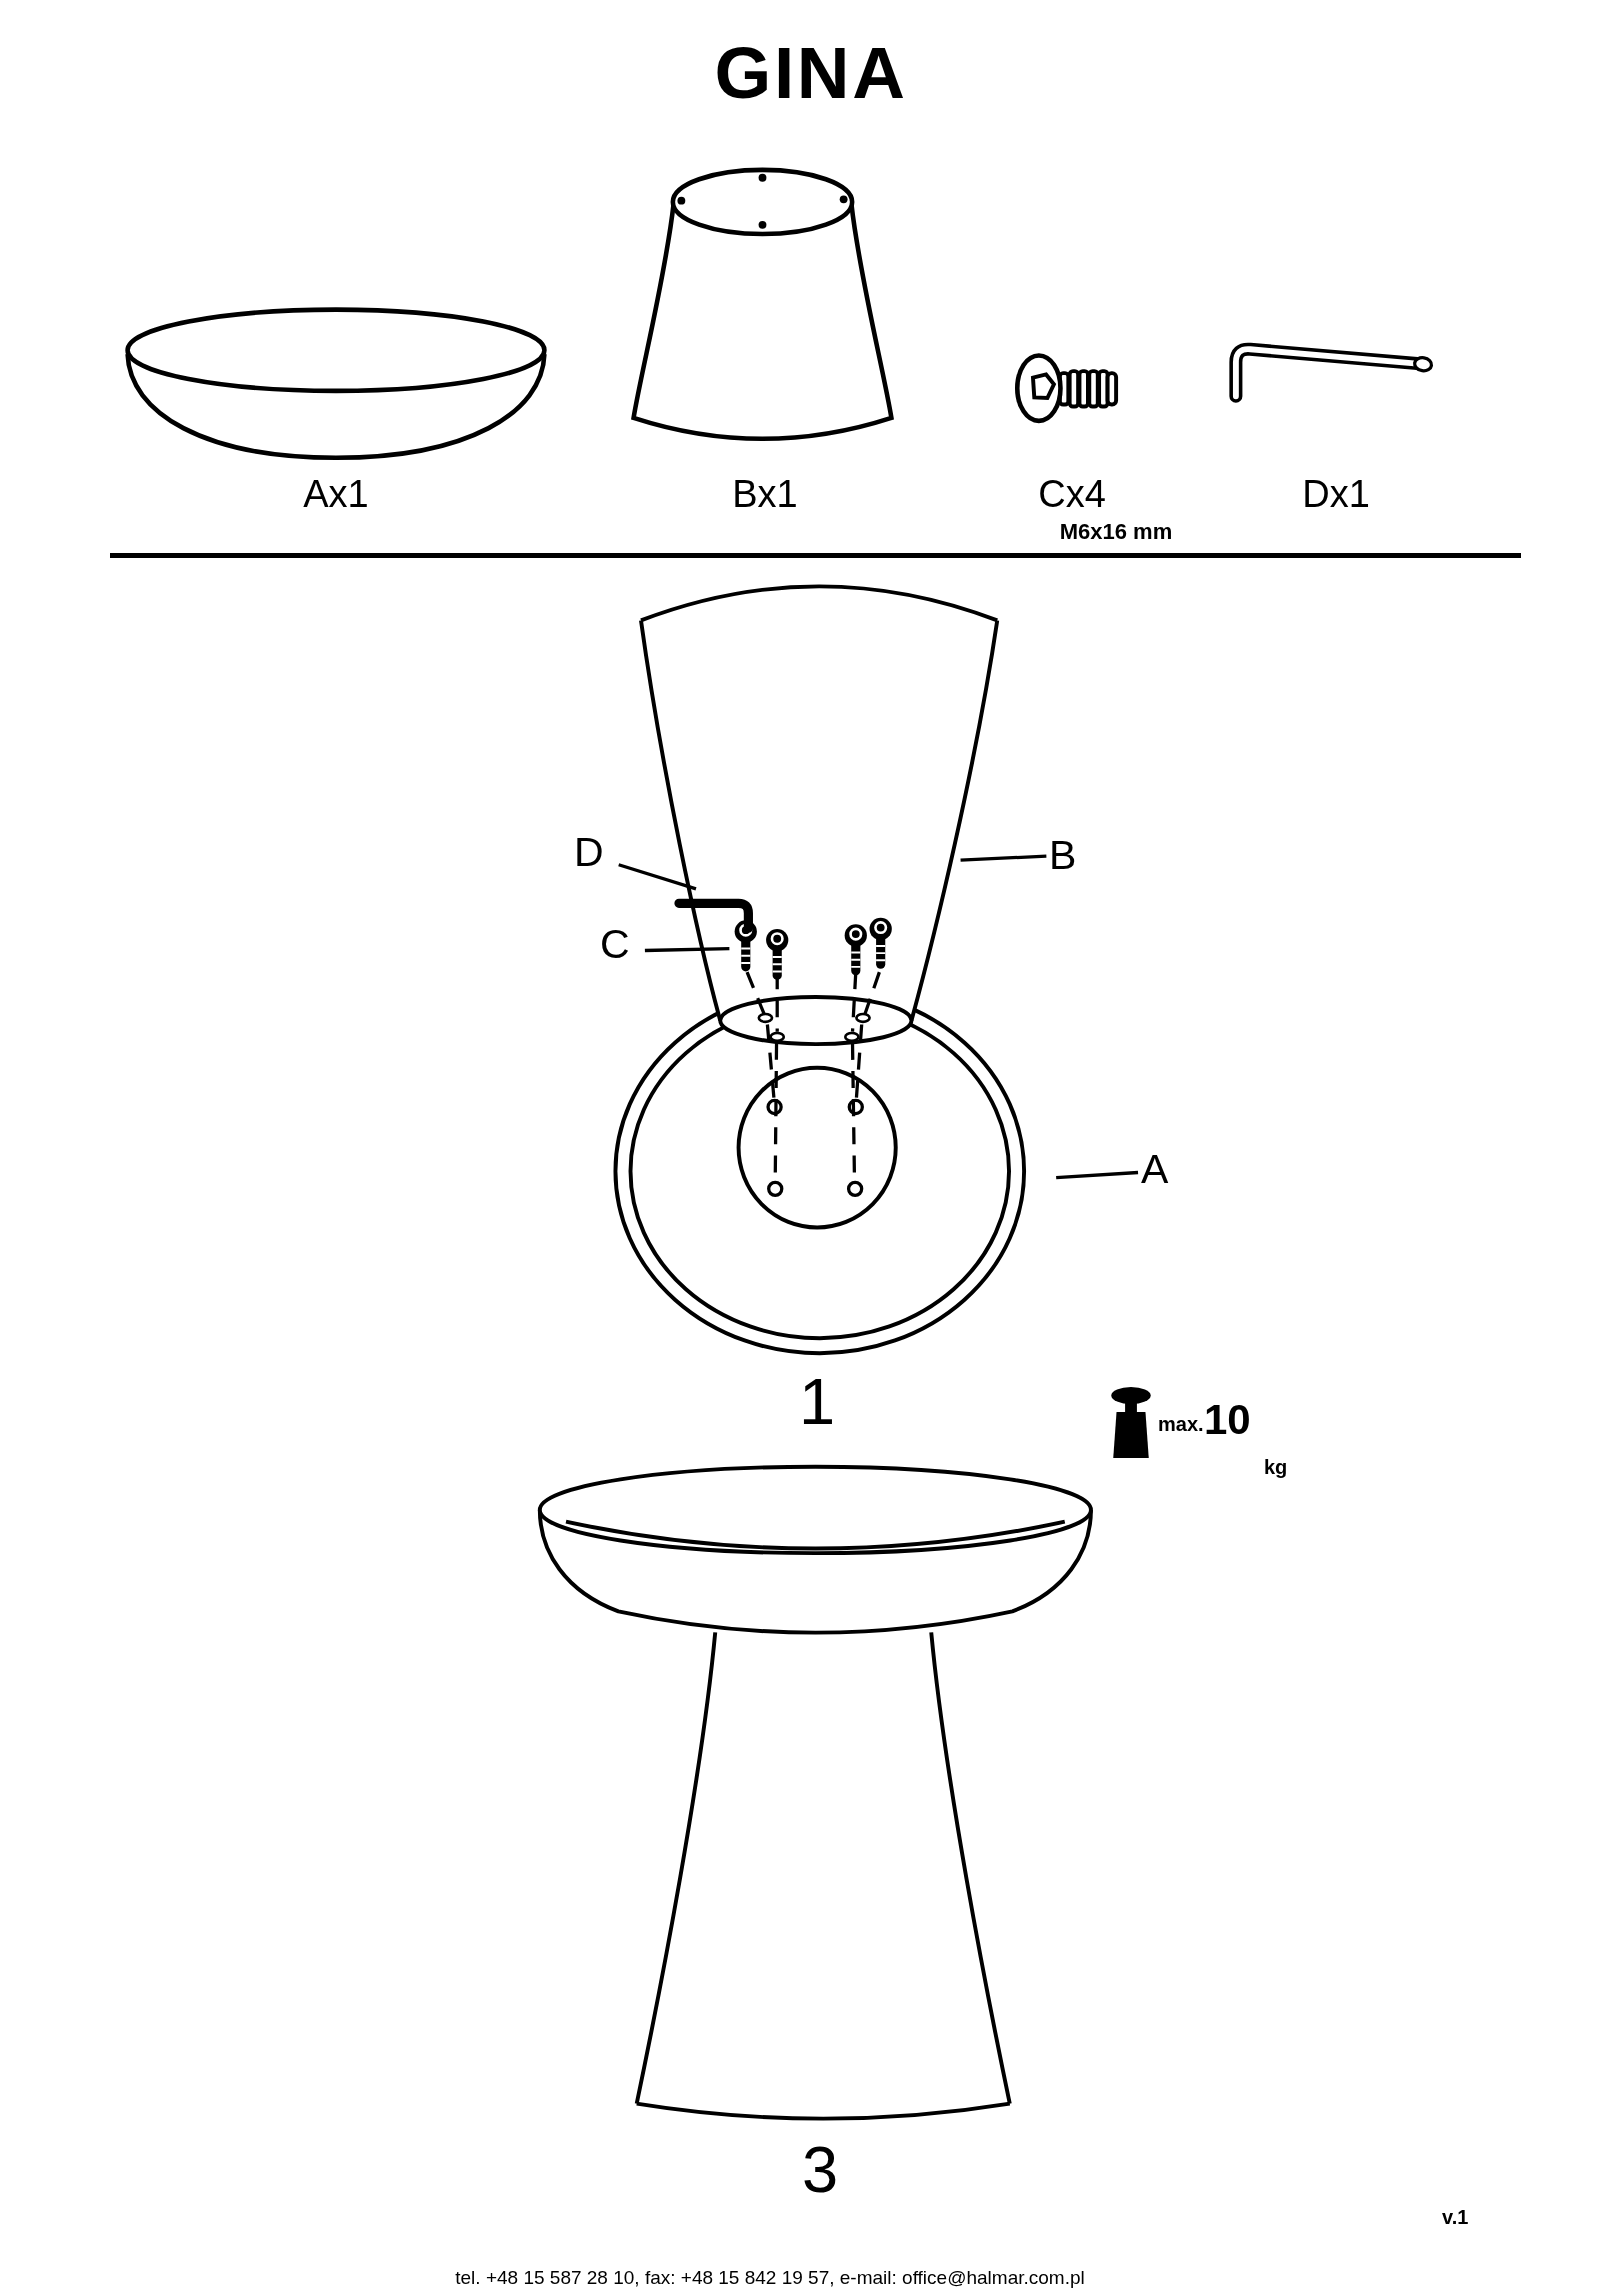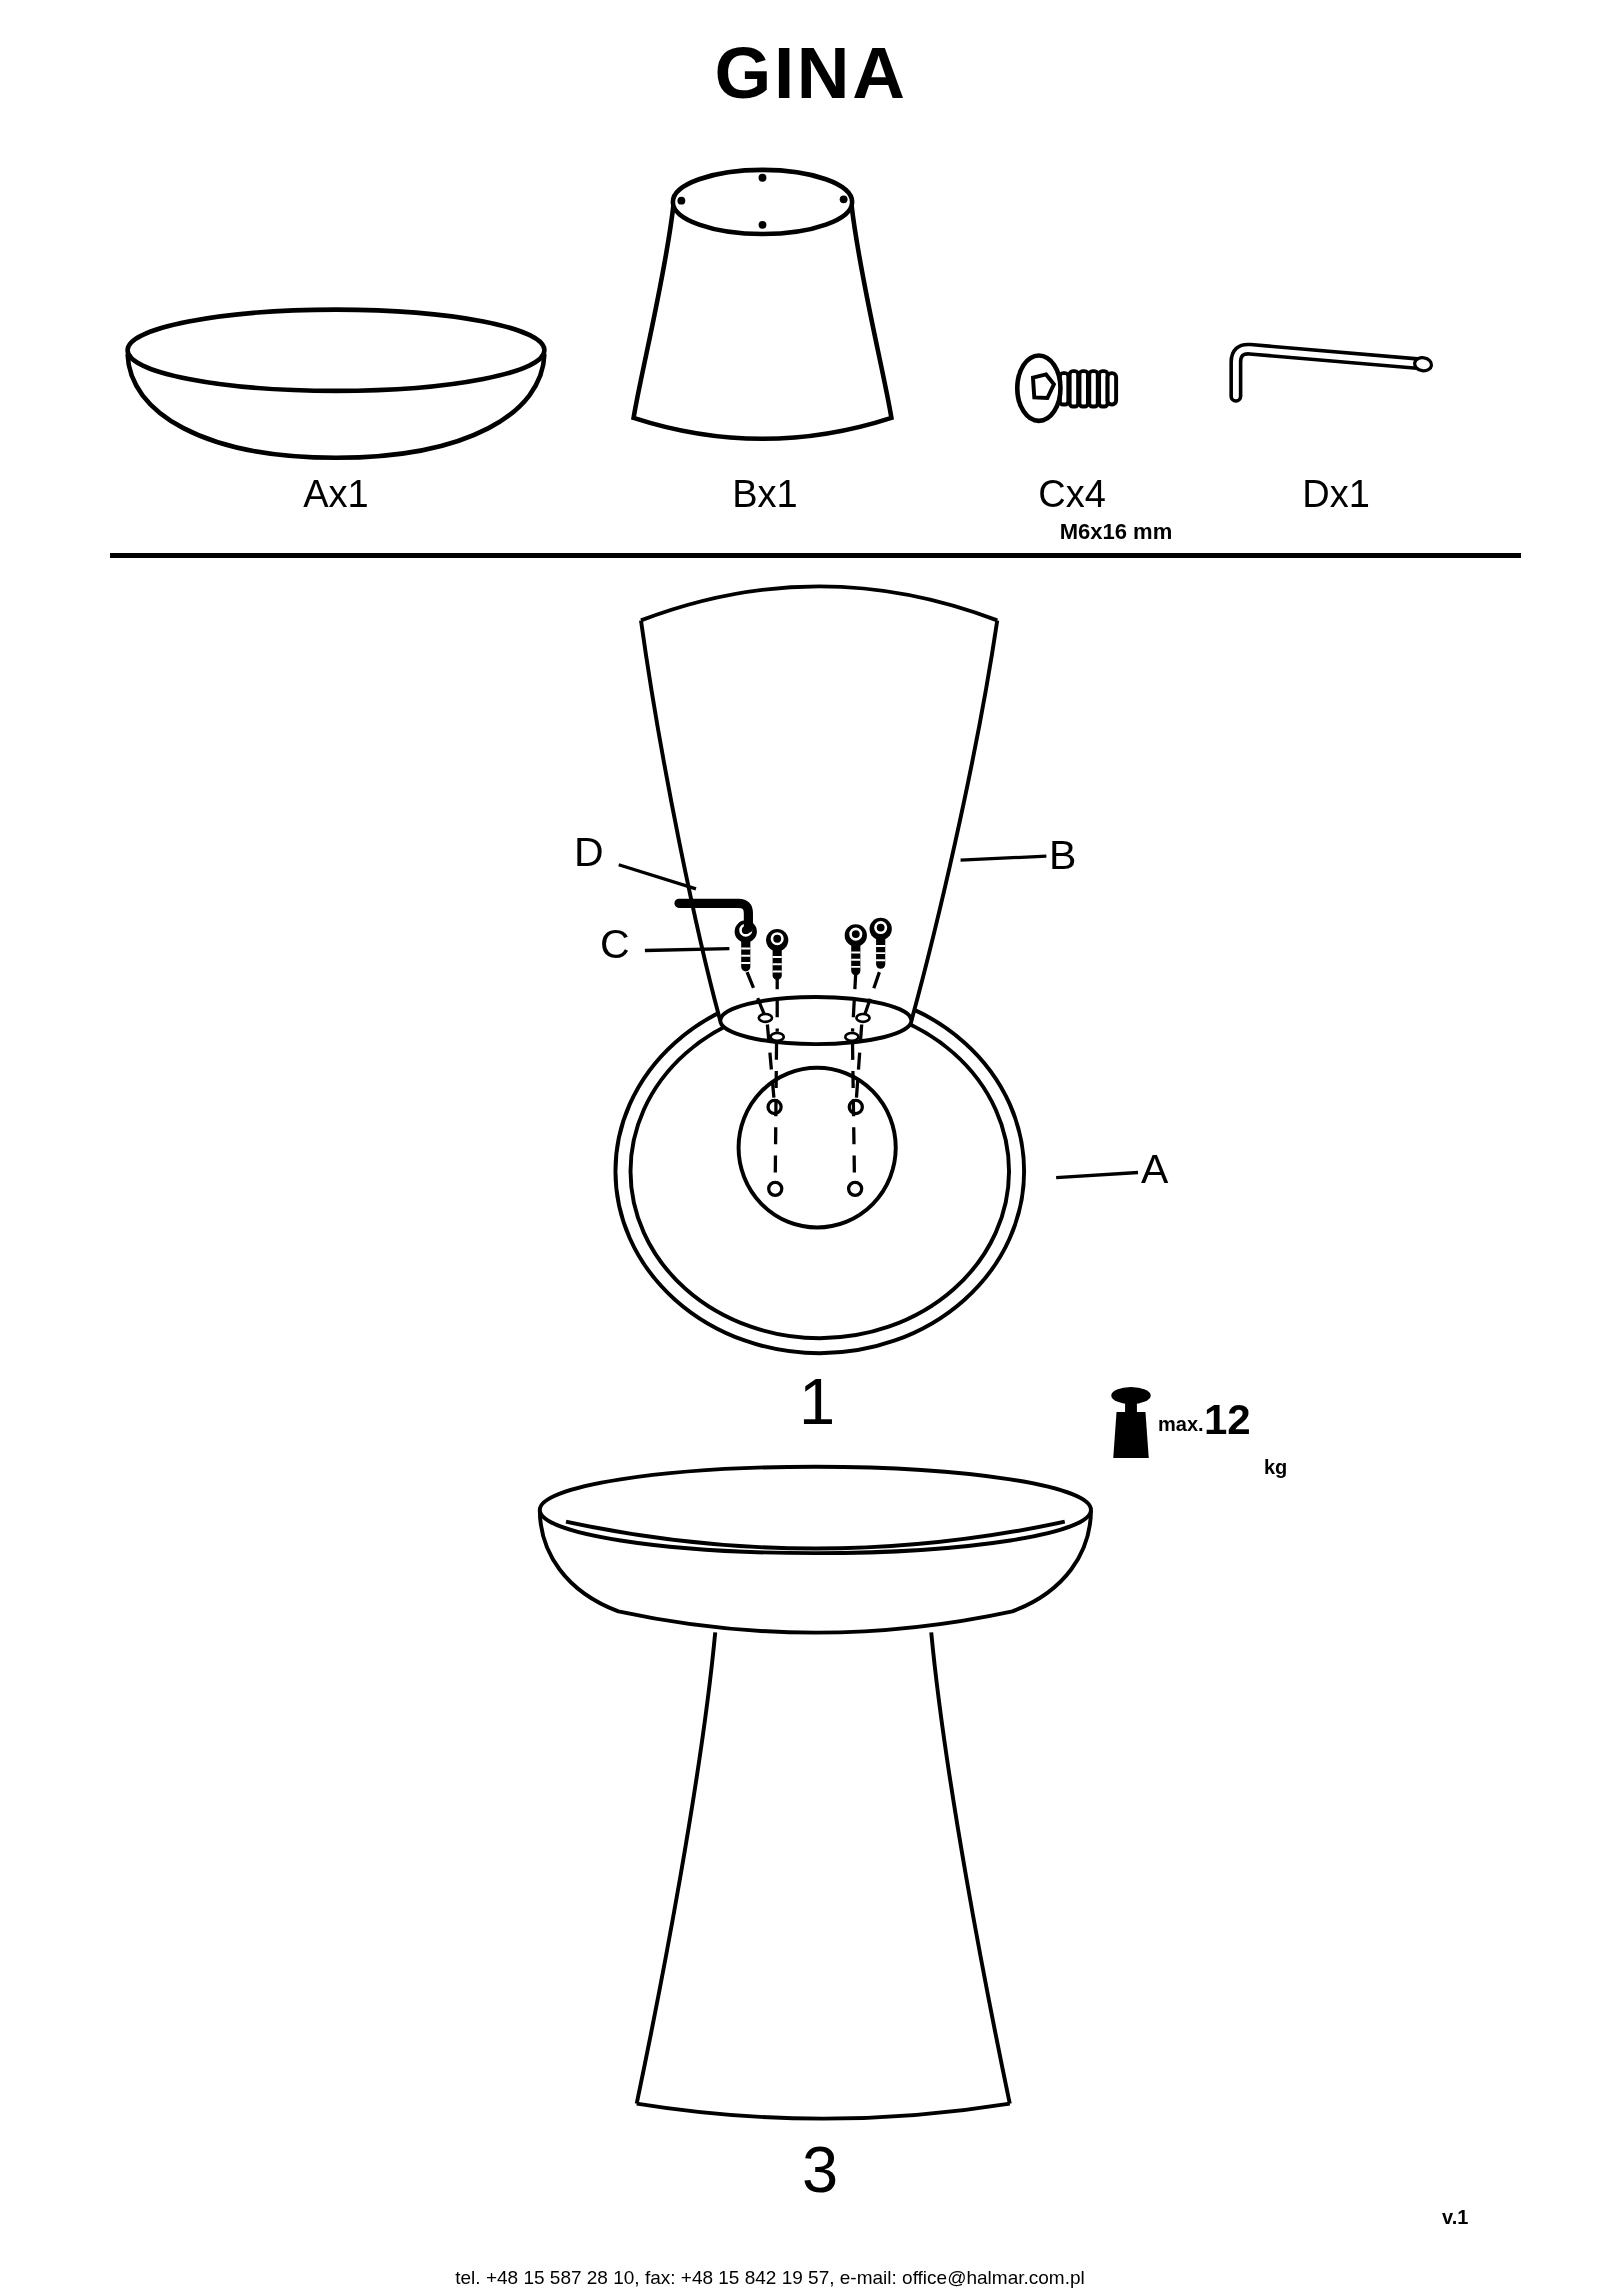--- a/index.html
+++ b/index.html
@@ -154,21 +154,21 @@
   <div class="abs callout" style="left:1141px;top:1146px;">A</div>
 
   <div class="abs ctr step-num" style="left:817px;top:1364px;">1</div>
 
   <svg class="abs" style="left:1108px;top:1387px;" width="46" height="71" viewBox="0 0 70 108">
     <ellipse cx="35" cy="13" rx="30" ry="13" fill="#000"></ellipse>
     <rect x="26" y="18" width="18" height="22" fill="#000"></rect>
     <path d="M13,38 h44 l5,70 h-54 Z" fill="#000"></path>
   </svg>
   <div class="abs wmax" style="left:1158px;top:1413px;">max.</div>
-  <div class="abs wval" style="left:1204px;top:1396px;">12</div>
+  <div class="abs wval" style="left:1204px;top:1396px;">10</div>
   <div class="abs wmax" style="left:1264px;top:1413px;margin-top:43px;">kg</div>
 
   <svg class="abs" style="left:530px;top:1464px;" width="576" height="658" viewBox="0 0 880 1005">
 
     <g>
       <path d="M283,257 L163,977 Q448,1023 733,977 L613,257 Z" fill="#fff"></path>
       <path d="M283,257 C262,480 200,800 163,977" fill="none" stroke="#000" stroke-width="6"></path>
       <path d="M613,257 C634,480 696,800 733,977" fill="none" stroke="#000" stroke-width="6"></path>
       <path d="M163,977 Q448,1023 733,977" fill="none" stroke="#000" stroke-width="6"></path>
     </g>

